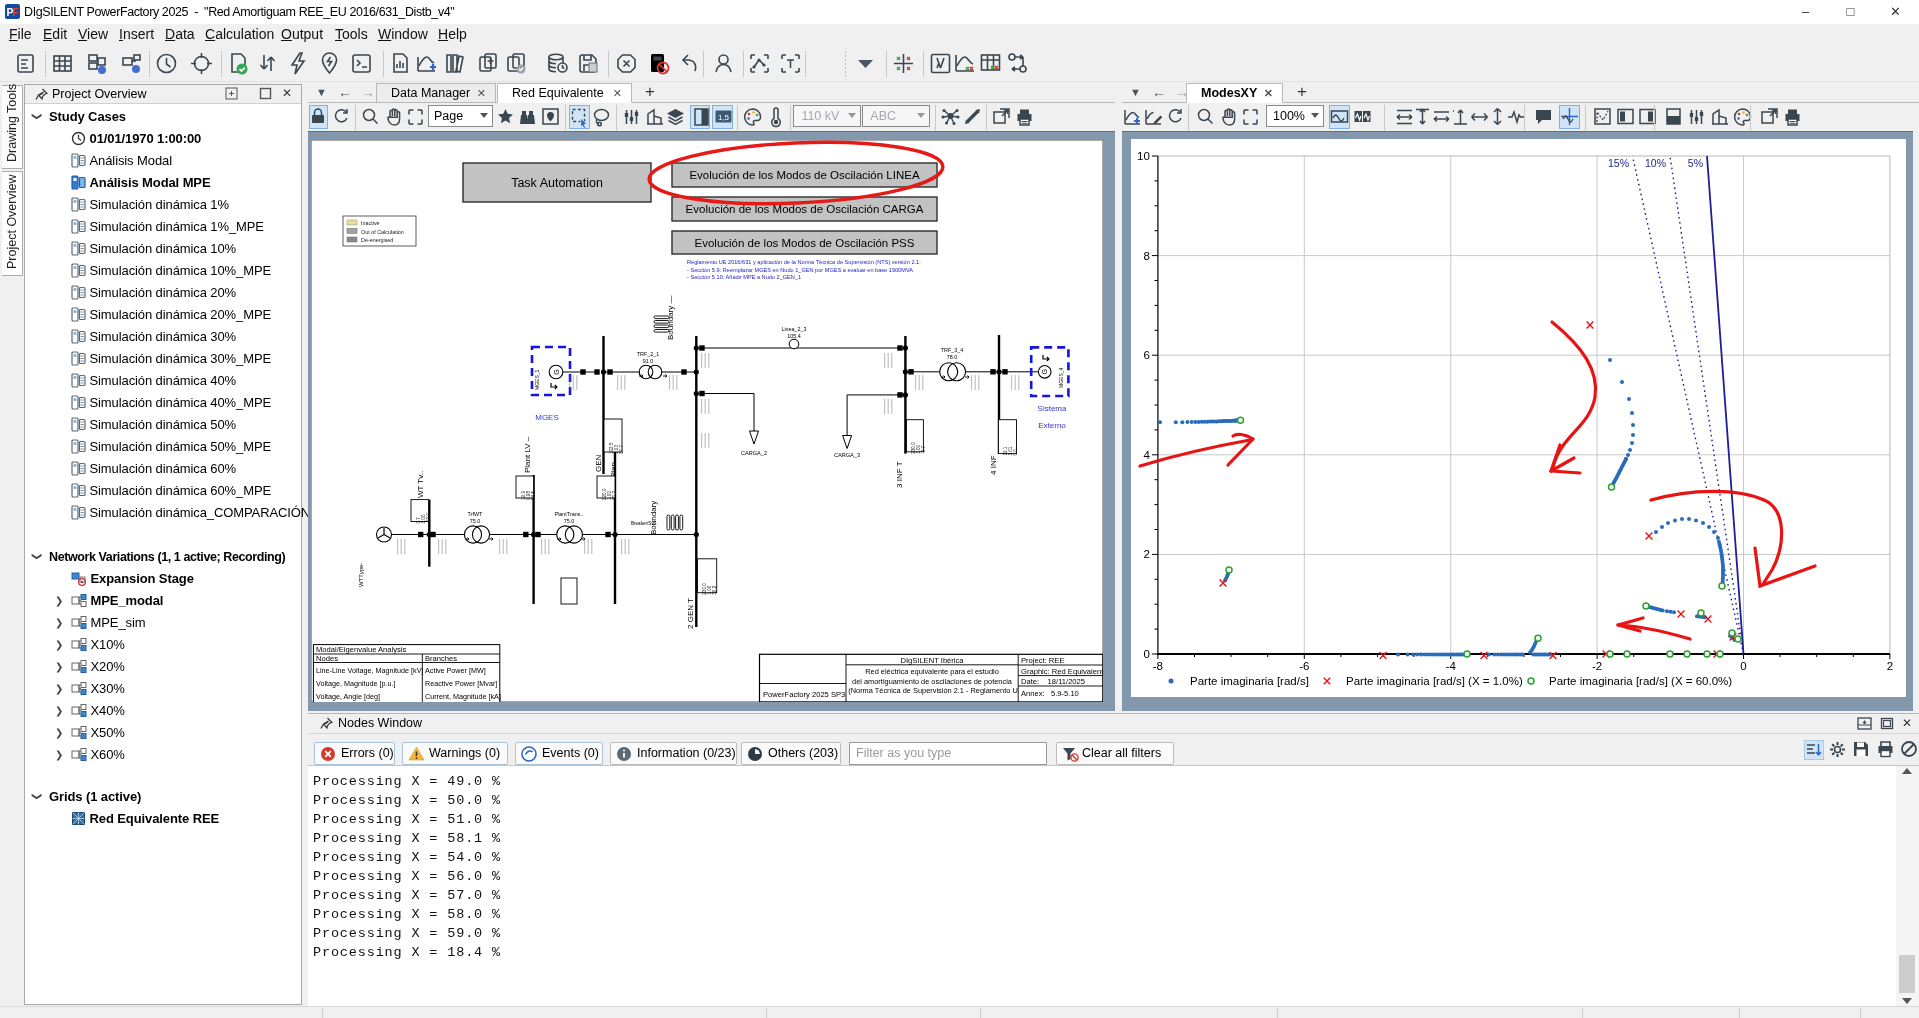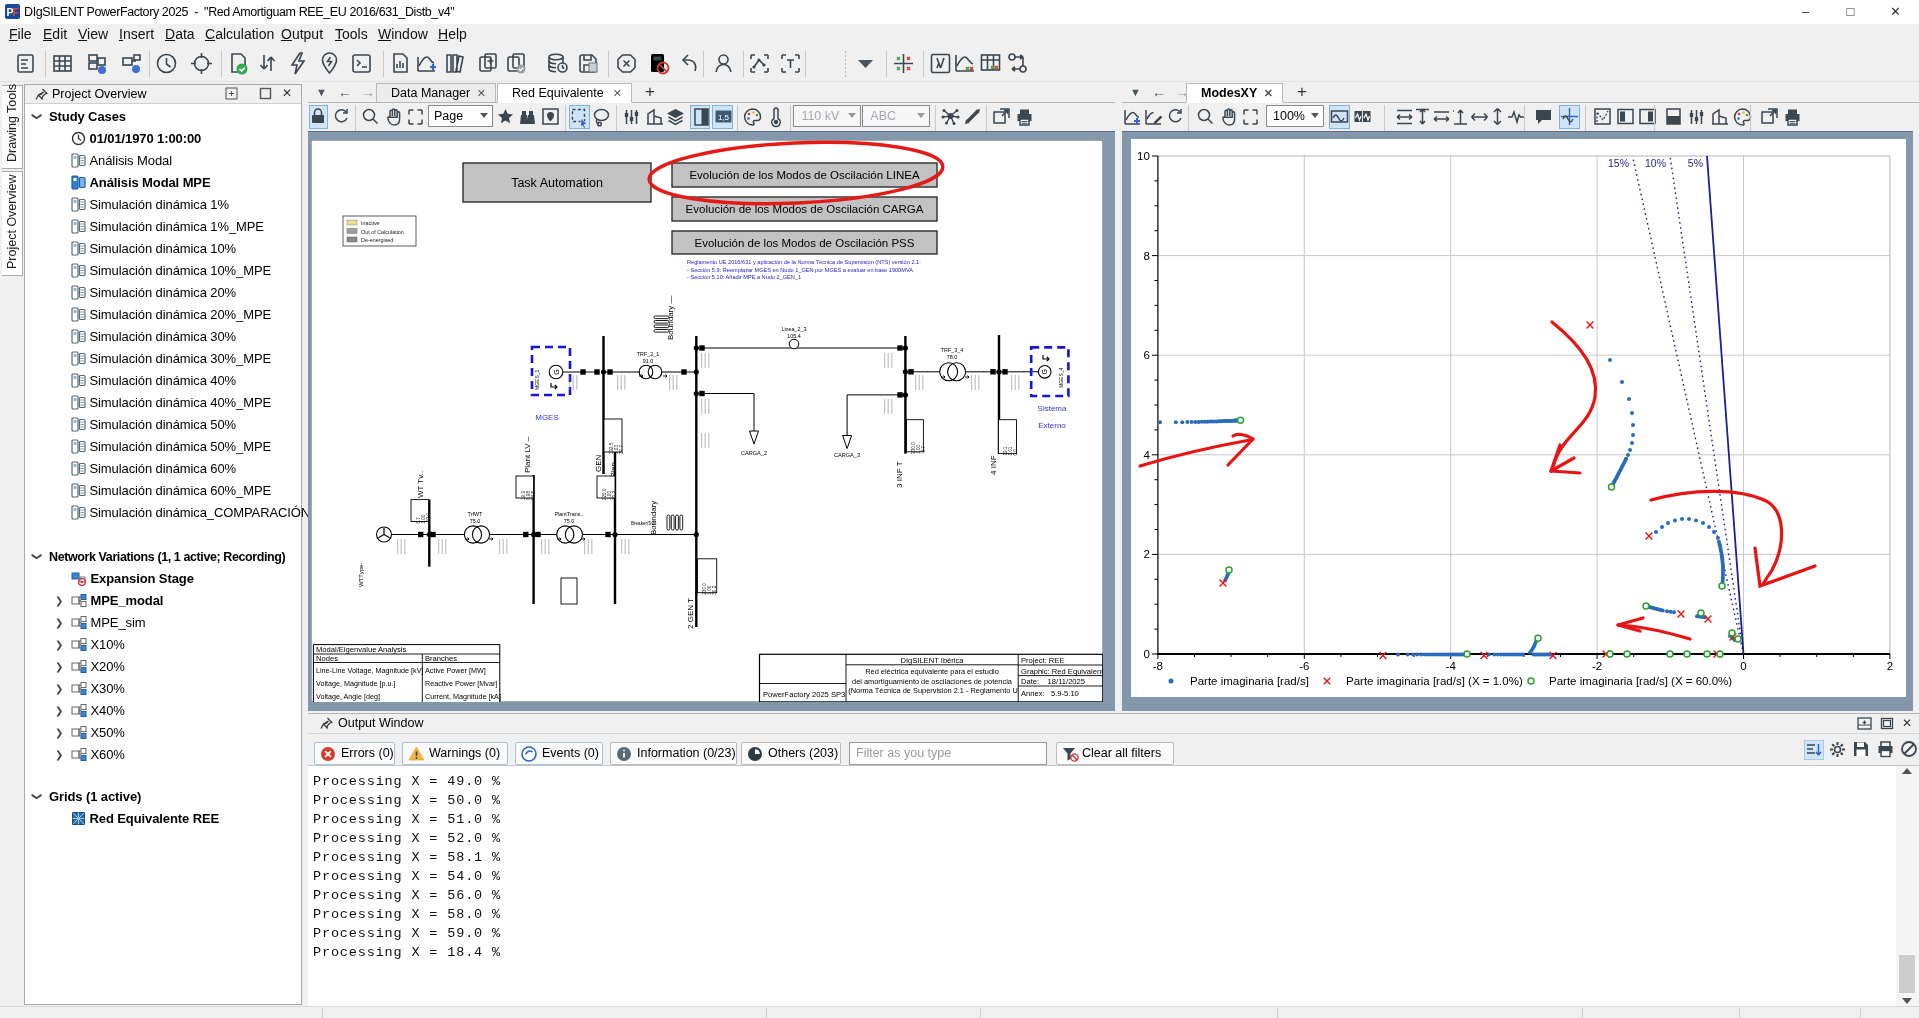--- a/index.html
+++ b/index.html
@@ -1207,21 +1207,21 @@
       <text x="59" y="546" font-size="11.5" fill="#000" font-family="Liberation Sans">Parte imaginaria [rad/s]</text>
       <path d="M192.8 538.8 l6.4 6.4 M199.2 538.8 l-6.4 6.4" stroke="#e31515" stroke-width="1.4" fill="none"></path>
       <text x="215" y="546" font-size="11.5" fill="#000" font-family="Liberation Sans">Parte imaginaria [rad/s] (X = 1.0%)</text>
       <circle cx="400" cy="542" r="3" fill="#fff" fill-opacity="0.9" stroke="#2da12d" stroke-width="1.5"></circle>
       <text x="418" y="546" font-size="11.5" fill="#000" font-family="Liberation Sans">Parte imaginaria [rad/s] (X = 60.0%)</text>
     </svg></div>
 <div id="out-head" class="abs">
     <span style="position:absolute;left:12px;top:3px"><svg width="13" height="13" viewBox="0 0 13 13" xmlns="http://www.w3.org/2000/svg">
         <path d="M7.5 1l4.5 4.5-2 .5-2.5 2.5-.5 2.5L3.5 7 1 11.5M3.5 7l2.5-.5L8.5 4z" stroke="#333" fill="none" stroke-width="1.2"></path>
       </svg></span>
-    <span style="position:absolute;left:30px;top:2px">Output Window</span>
+    <span style="position:absolute;left:30px;top:2px">Nodes Window</span>
     <span style="position:absolute;left:1549px;top:3px"><svg width="15" height="14" viewBox="0 0 15 14" xmlns="http://www.w3.org/2000/svg">
         <rect x="1" y="1" width="13" height="11" fill="none" stroke="#3a4650" stroke-width="1.3"></rect>
         <path d="M1 8h13M7.5 3.5v3M6 5l1.5 1.5L9 5" stroke="#3a4650" fill="none" stroke-width="1.1"></path>
       </svg></span>
     <span style="position:absolute;left:1572px;top:3px"><svg width="14" height="13" viewBox="0 0 14 13" xmlns="http://www.w3.org/2000/svg">
         <rect x="1.5" y="1.5" width="11" height="10" fill="none" stroke="#3a4650" stroke-width="1.3"></rect>
         <rect x="3.5" y="3.5" width="7" height="6" fill="none" stroke="#3a4650" stroke-width="1.2"></rect>
       </svg></span>
     <span style="position:absolute;left:1594px;top:2px;font-size:12px;color:#333">✕</span>
   </div>
@@ -1295,24 +1295,24 @@
       </svg></span>
     <span class="abs" style="left:1592px;top:5px"><svg width="18" height="18" viewBox="0 0 18 18" xmlns="http://www.w3.org/2000/svg">
         <circle cx="9" cy="9" r="7" fill="none" stroke="#3a4650" stroke-width="1.8"></circle>
         <path d="M4 14L14 4" stroke="#3a4650" stroke-width="1.8"></path>
       </svg></span>
   </div>
 <div id="out-text" class="abs">
     <div>Processing X = 49.0 %</div>
     <div>Processing X = 50.0 %</div>
     <div>Processing X = 51.0 %</div>
-    <div>Processing X = 52.0 %</div>
     <div>Processing X = 58.1 %</div>
     <div>Processing X = 54.0 %</div>
     <div>Processing X = 56.0 %</div>
+    <div>Processing X = 57.0 %</div>
     <div>Processing X = 58.0 %</div>
     <div>Processing X = 59.0 %</div>
     <div>Processing X = 18.4 %</div>
   </div>
 <div id="out-scroll" class="abs">
     <div style="position:absolute;left:6px;top:2px;width:0;height:0;border-left:5px solid transparent;border-right:5px solid transparent;border-bottom:6px solid #555"></div>
     <div style="position:absolute;left:3px;top:189px;width:16px;height:38px;background:#cdcdcd"></div>
     <div style="position:absolute;left:6px;bottom:2px;width:0;height:0;border-left:5px solid transparent;border-right:5px solid transparent;border-top:6px solid #555"></div>
   </div>
 <div id="statusbar" class="abs">

